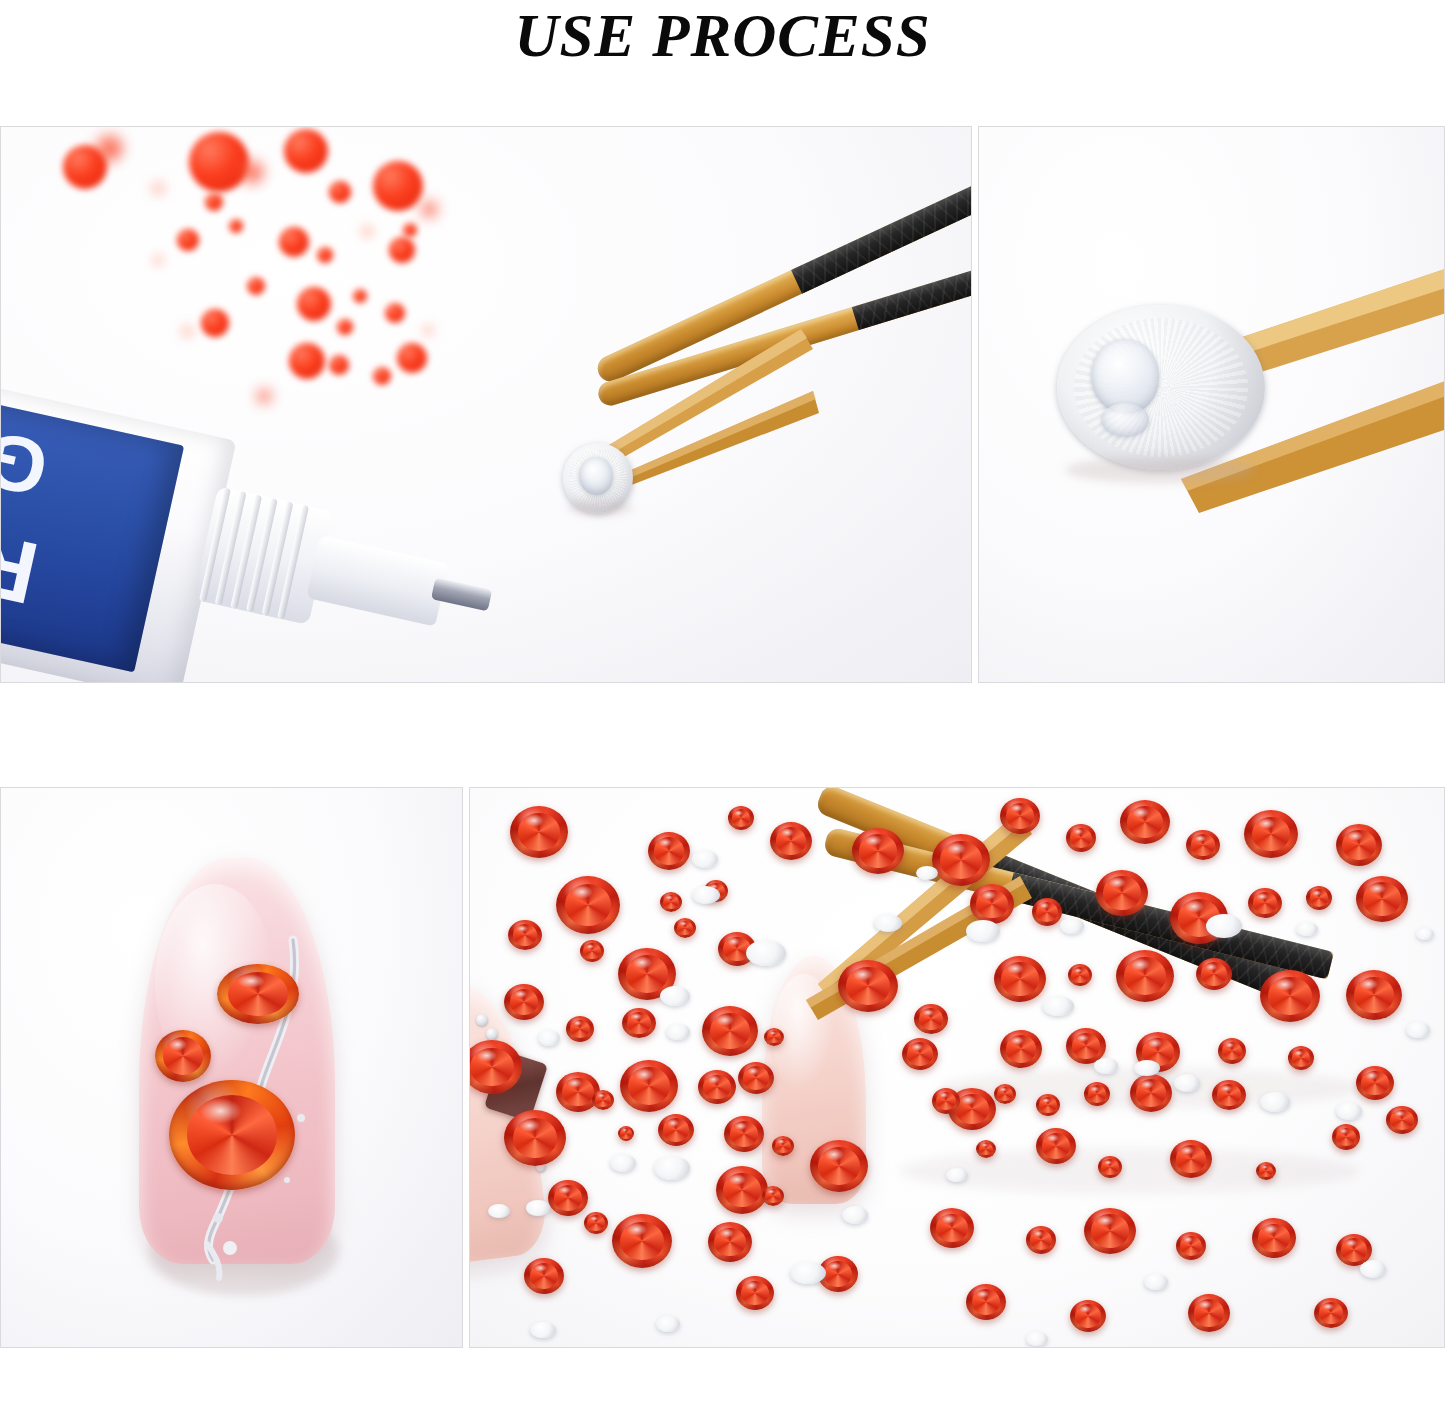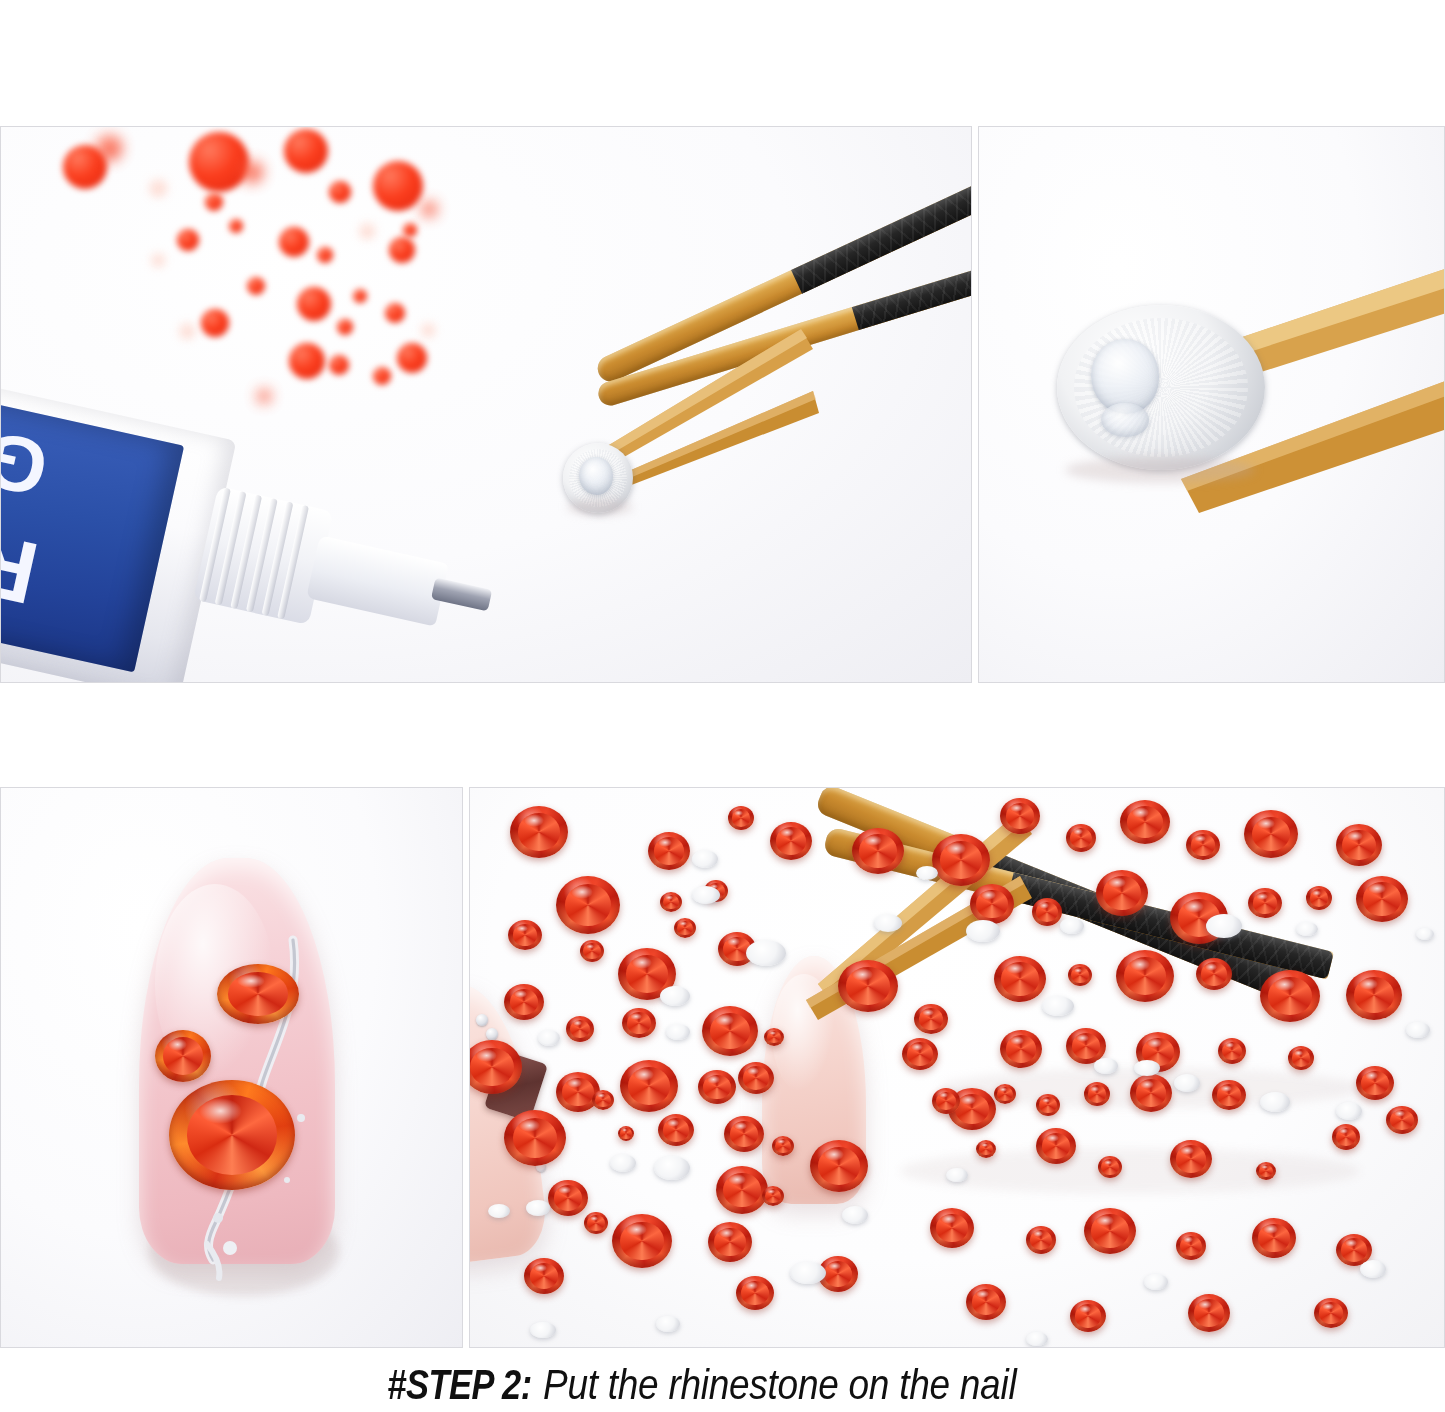--- a/index.html
+++ b/index.html
@@ -135,20 +135,21 @@
   .shadowdot{position:absolute;border-radius:50%;background:rgba(190,170,170,.30);filter:blur(5px);}
   .silverbead{position:absolute;border-radius:50%;
     background:radial-gradient(circle at 36% 30%,#ffffff,#dfe1e7 55%,#a9adb8 100%);
     box-shadow:0 1px 2px rgba(120,125,140,.5);}
 </style>
 </head>
 <body>
 
 <div class="page">
 
+  <div class="title">USE PROCESS</div>
 
   <div class="row" id="row1">
 
     <div class="panel" id="p1">
       <div class="scene">
         <div class="bgsoft"></div>
 
         <div>
           <div class="bead" style="left:62px;top:18px;width:44px;height:44px;"></div>
           <div class="bead soft" style="left:95px;top:8px;width:26px;height:26px;"></div>
@@ -453,17 +454,14 @@
           <div class="flat" style="left:866px;top:314px;width:26px;height:18px;"></div>
           <div class="flat" style="left:476px;top:380px;width:22px;height:14px;"></div>
           <div class="flat" style="left:674px;top:486px;width:24px;height:16px;"></div>
           <div class="flat" style="left:890px;top:472px;width:26px;height:18px;"></div>
           <div class="flat" style="left:556px;top:544px;width:22px;height:14px;"></div>
         </div>
       </div>
     </div>
   </div>
 
-  <div class="caption" id="cap2">
-    <span class="cap-step">#STEP 2:</span><span style="display:inline-block;width:11px"></span><span class="cap-text">Put the rhinestone on the nail</span>
-  </div>
 
 </div>
 
 </body></html>

